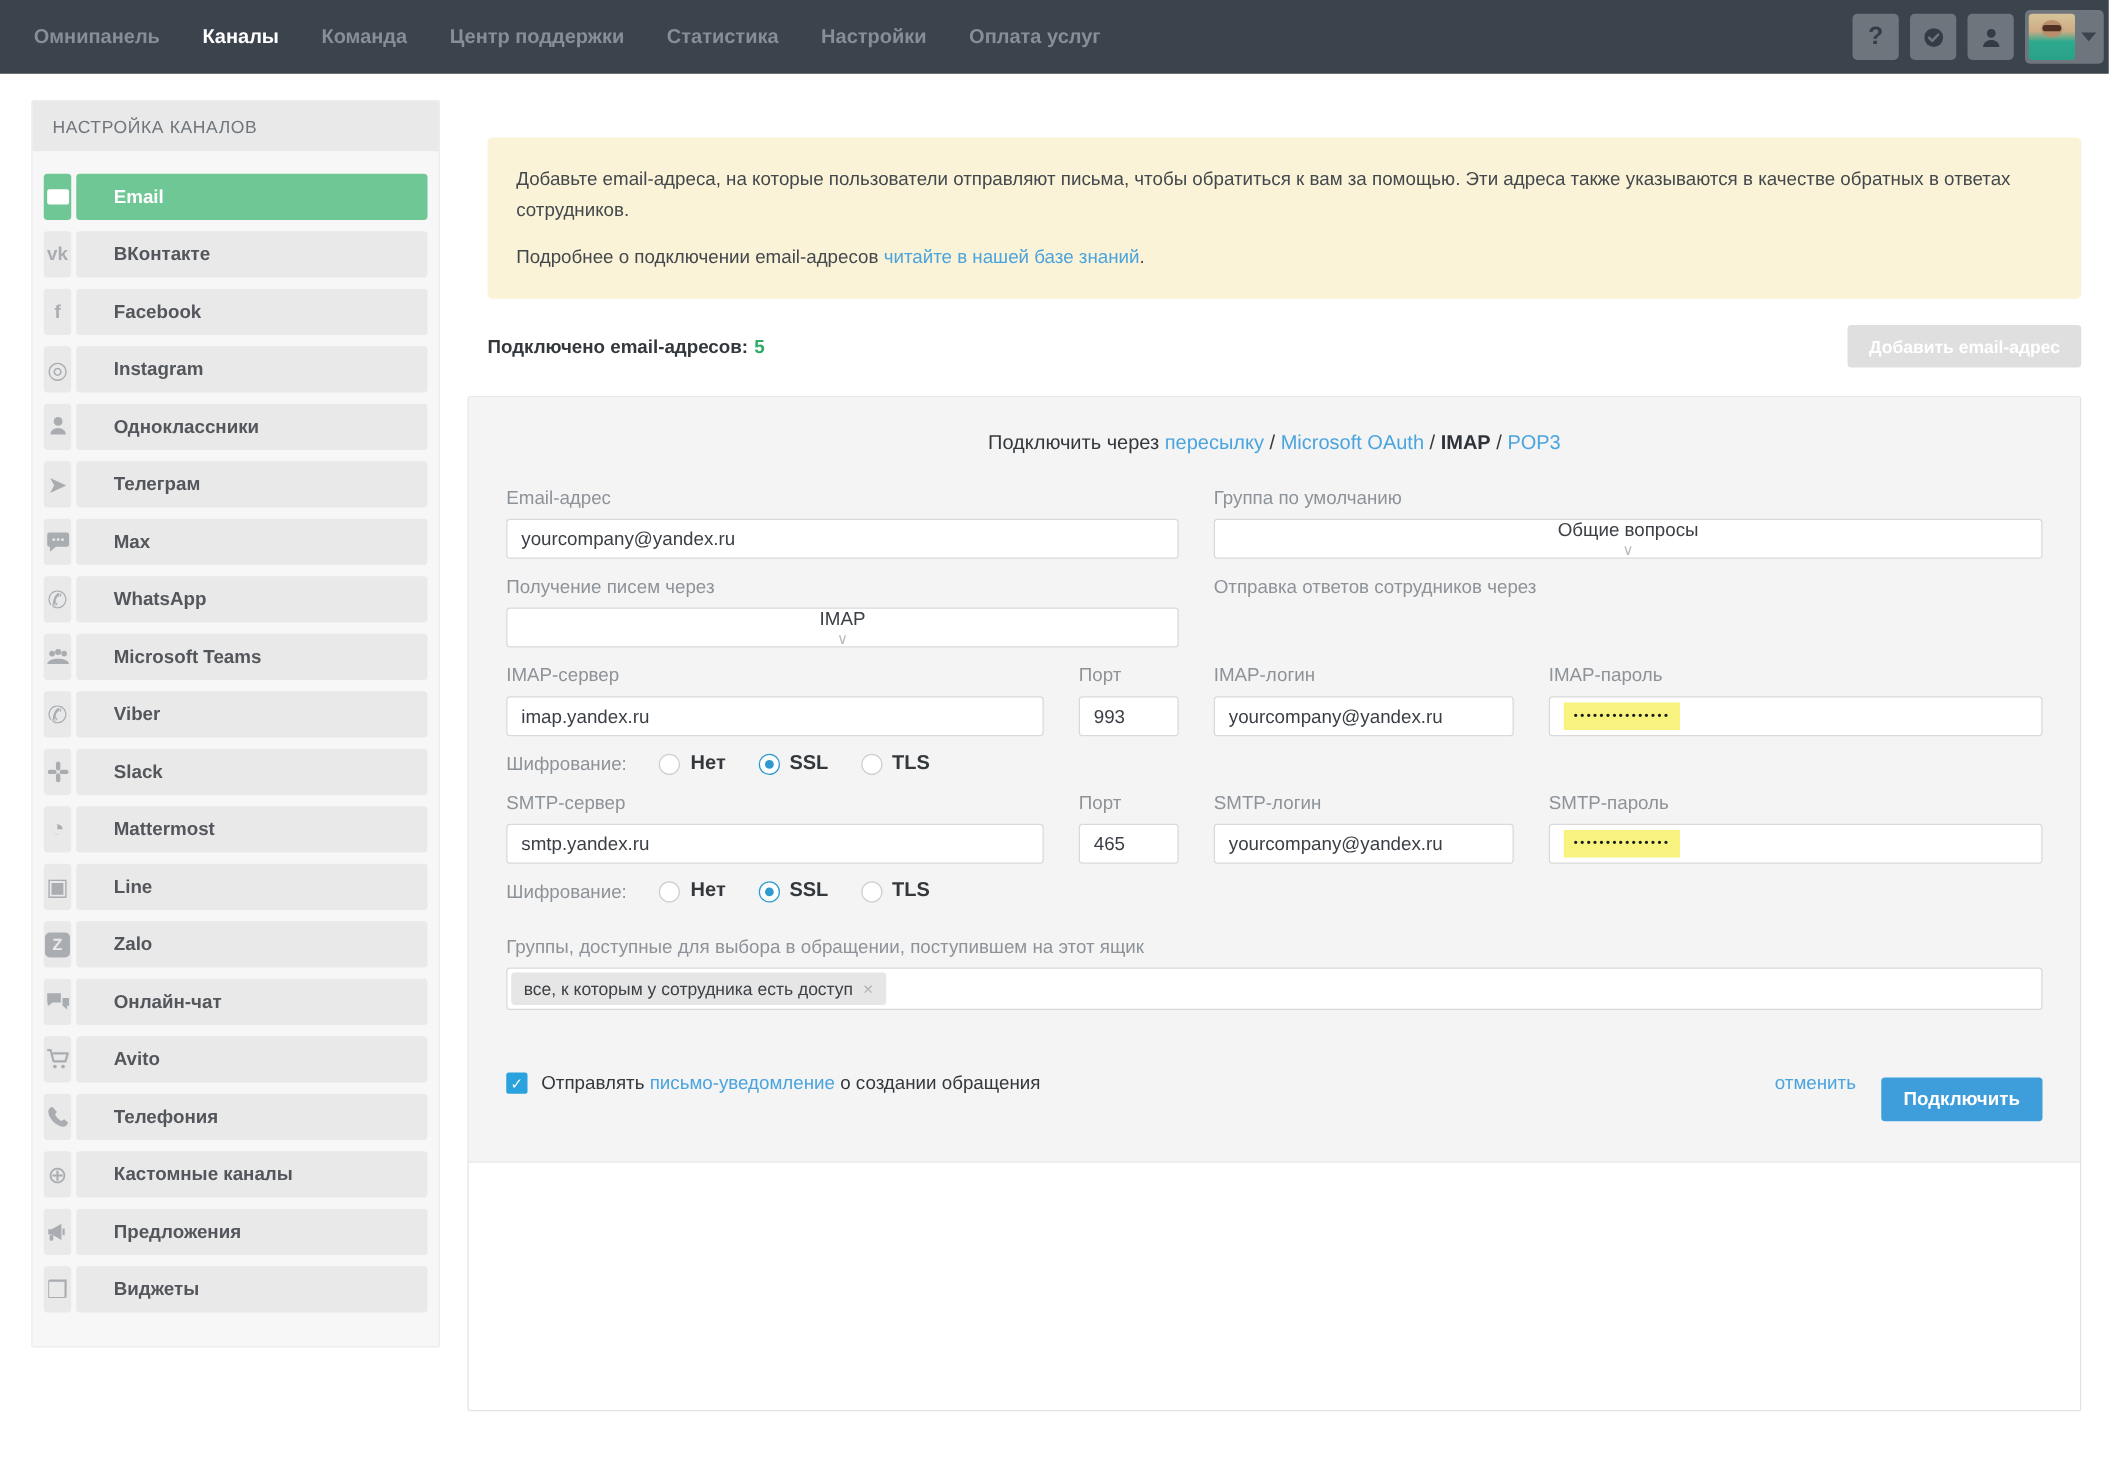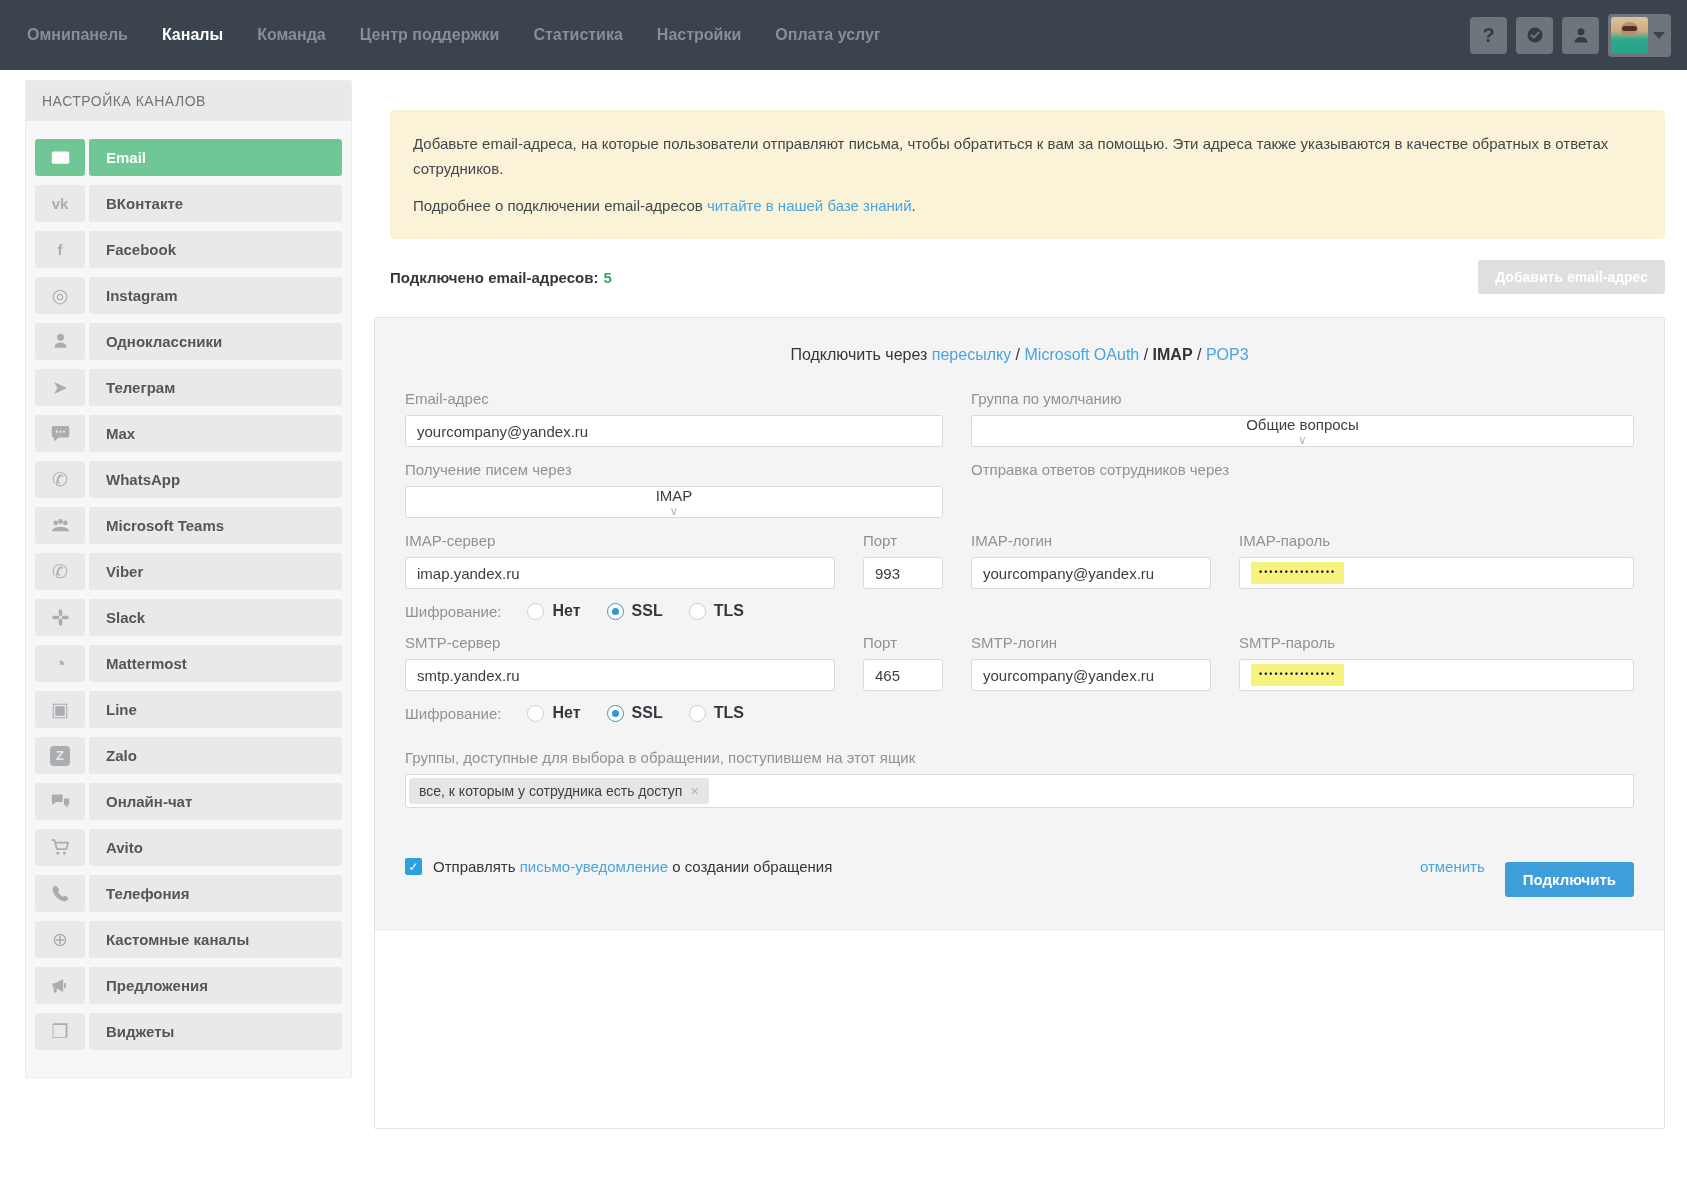--- a/index.html
+++ b/index.html
@@ -1,41 +1,41 @@
 <!DOCTYPE html>
 <html style="--topnav-bg: #3b434c; --topnav-fg: #878e96; --navbtn-bg: #6e757d; --green: #6fc795; --count-green: #2eac66; --link: #4aa4de; --pw-yellow: #f8f27f;"><head>
 <meta charset="utf-8">
 <style>
   * { margin:0; padding:0; box-sizing:border-box; }
   html,body { width:1687px; height:1187px; background:#fff; font-family:"Liberation Sans", sans-serif; overflow:hidden; }
 
   
-  .topnav { position:absolute; left:0; top:0; width:100%; height:70px; background:var(--topnav-bg); display:flex; align-items:center; padding:0 16px 0 27px; }
+  .topnav { position:absolute; left:0; top:0; width:100%; height:59px; background:var(--topnav-bg); display:flex; align-items:center; padding:0 4px 0 27px; }
   .topnav-items { display:flex; gap:34px; align-items:center; flex:1; }
   .topnav-item { color:var(--topnav-fg); font-size:16px; font-weight:700; cursor:pointer; white-space:nowrap; }
   .topnav-item.active { color:#fff; }
   .topnav-actions { display:flex; gap:9px; align-items:center; }
   .nav-btn { width:37px; height:37px; border-radius:4px; background:var(--navbtn-bg); color:#343b44; display:flex; align-items:center; justify-content:center; font-size:20px; font-weight:700; cursor:pointer; }
   .nav-btn svg { width:20px; height:20px; fill:#343b44; }
   .avatar-box { height:43px; border-radius:4px; background:var(--navbtn-bg); display:flex; align-items:center; padding:3px 6px 3px 3px; gap:5px; cursor:pointer; }
   .avatar { width:37px; height:37px; border-radius:3px; overflow:hidden; position:relative; background:linear-gradient(180deg,#d8c49a 0%,#cdab83 38%,#2fa98e 60%,#27a188 100%); }
   .avatar:before { content:""; position:absolute; left:10px; top:5px; width:17px; height:14px; border-radius:50%; background:#b98e6d; }
   .avatar:after { content:""; position:absolute; left:11px; top:9px; width:15px; height:5px; border-radius:3px; background:#512f23; }
   .caret { width:0; height:0; border-left:6px solid transparent; border-right:6px solid transparent; border-top:7px solid #3c434c; }
 
   
   .sidebar { position:absolute; left:25px; top:80px; width:327px; height:998px; background:#f7f7f7; border:1px solid #ececec; border-radius:2px; }
   .sidebar-header { height:40px; background:#e9e9e9; display:flex; align-items:center; padding:0 16px; color:#6f757b; font-size:14px; letter-spacing:.5px; font-weight:400; }
   .sidebar-list { padding:18px 9px 9px 9px; display:flex; flex-direction:column; gap:9px; }
   .side-item { display:flex; gap:4px; height:37px; cursor:pointer; }
-  .side-icon { width:50px; height:37px; border-radius:3px; background:#e9e9e9; color:#a9adb1; display:flex; align-items:center; justify-content:center; font-size:19px; flex:none; }
+  .side-icon { width:22px; height:37px; border-radius:3px; background:#e9e9e9; color:#a9adb1; display:flex; align-items:center; justify-content:center; font-size:19px; flex:none; }
   .side-icon svg { width:21px; height:21px; fill:#a9adb1; }
   .side-icon .brandtxt { font-weight:700; font-size:15px; }
   .side-icon .zbox { width:20px; height:20px; border-radius:4px; background:#a9adb1; color:#e9e9e9; font-weight:700; font-size:13px; display:flex; align-items:center; justify-content:center; }
-  .side-label { flex:1; height:37px; border-radius:3px; background:#e9e9e9; display:flex; align-items:center; padding:0 17px; color:#53575c; font-size:15px; font-weight:700; }
+  .side-label { flex:1; height:37px; border-radius:3px; background:#e9e9e9; display:flex; align-items:center; padding:0 30px; color:#53575c; font-size:15px; font-weight:700; }
   .side-item.active .side-icon, .side-item.active .side-label { background:var(--green); color:#fff; }
   .side-item.active .side-icon svg { fill:#fff; }
 
   
   .main { position:absolute; left:374px; top:80px; width:1291px; }
   .infobox { margin:30px 0 0 16px; background:#fbf3d8; border-radius:4px; padding:21px 23px; color:#43484d; font-size:15px; line-height:25px; }
   .infobox .p2 { margin-top:12px; }
   a.blue { color:var(--link); text-decoration:none; cursor:pointer; }
 
   .connected-row { margin:21px 0 0 16px; display:flex; align-items:center; }

